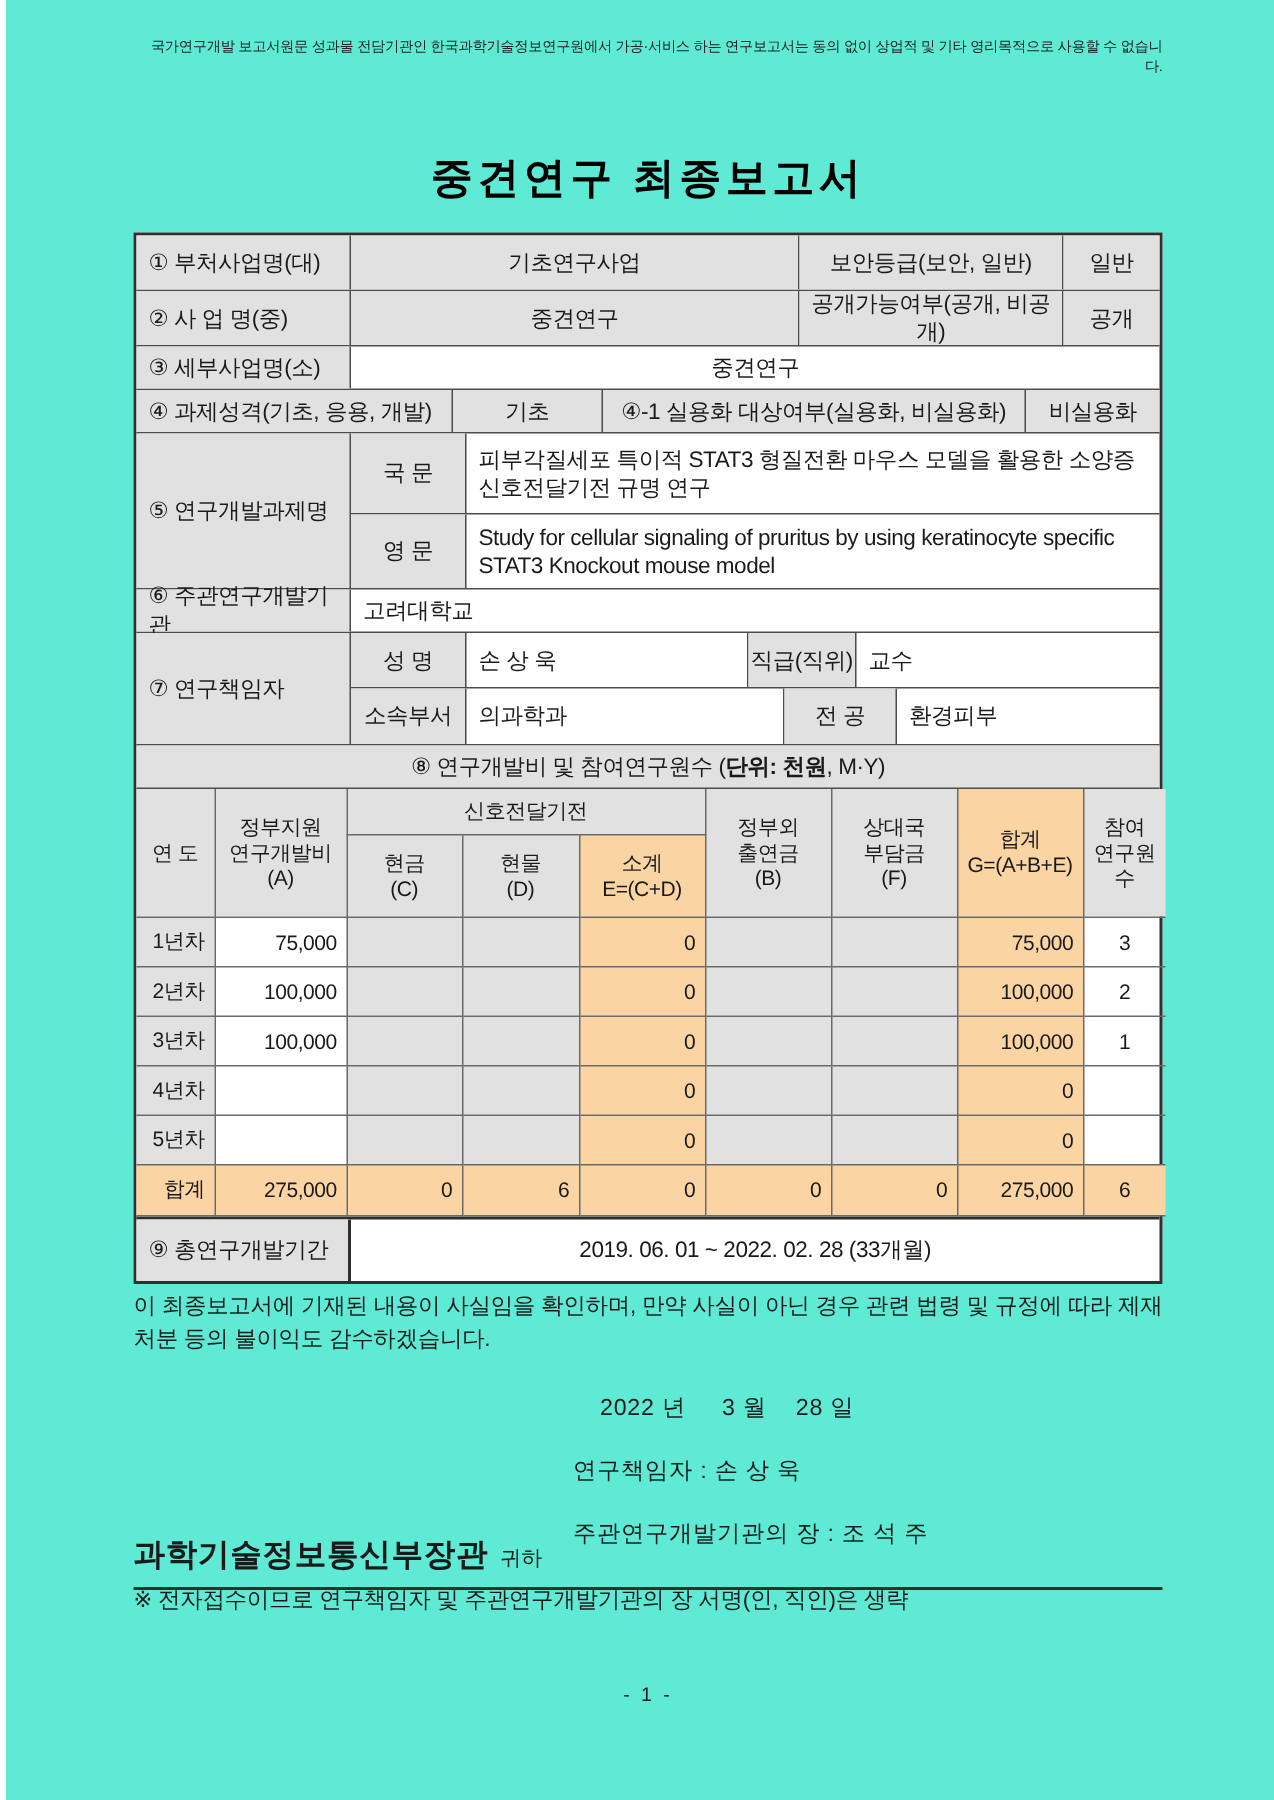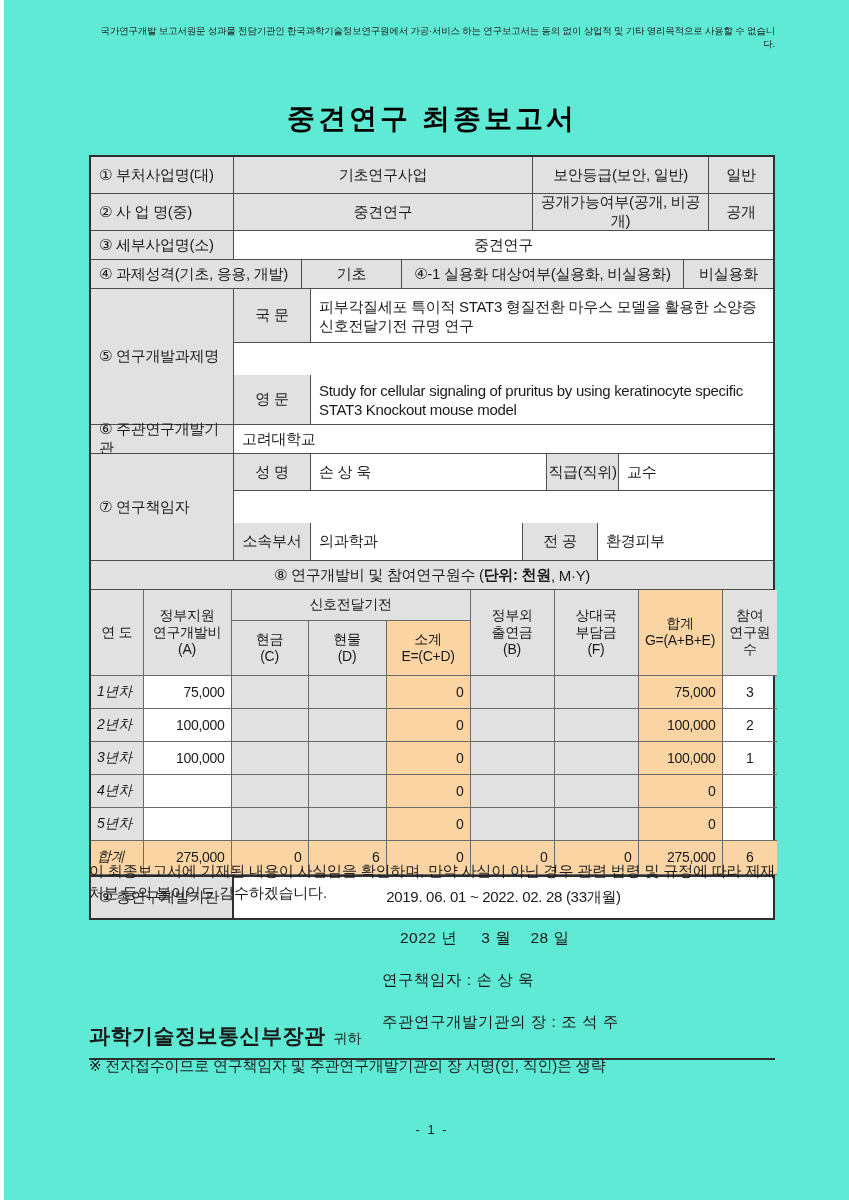--- a/index.html
+++ b/index.html
@@ -28,37 +28,37 @@
   .irow:last-child { border-bottom:none; }
   .cell {
     display:flex; align-items:center; padding:2px 8px;
     border-right:1px solid #4d4d4d; font-size:15px; letter-spacing:-0.3px;
   }
   .cell:last-child { border-right:none; }
   .gray { background:#e1e1e1; }
   .orange { background:#fbd4a4; }
   .c-center { justify-content:center; text-align:center; }
   .c-left { justify-content:flex-start; text-align:left; }
-  .subcol { display:flex; flex-direction:column; flex:1;gap:32px; }
+  .subcol { display:flex; flex-direction:column; flex:1; }
   .subrow { display:flex; border-bottom:1px solid #4d4d4d; }
   .subrow:last-child { border-bottom:none; }
 
   
   table.budget { width:100%; border-collapse:collapse; table-layout:fixed; }
   table.budget th, table.budget td {
     border:1px solid #6a6a6a; font-size:14px; font-weight:normal;
     padding:2px 6px; letter-spacing:-0.3px;
   }
   table.budget th { white-space:pre-line; line-height:1.2; text-align:center; vertical-align:middle; }
   table.budget tr { height:33px; }
   table.budget tr.hrow1 { height:30px; }
   table.budget tr.hrow2 { height:55px; }
   table.budget td.num { text-align:right;margin-top:22px; }
   table.budget td.cnt { text-align:center; }
-  table.budget td.yr  { text-align:left;font-style:italic; }
+  table.budget td.yr  { text-align:right; }
   table.budget th:first-child, table.budget td:first-child { border-left:none; }
   table.budget th:last-child, table.budget td:last-child { border-right:none; }
   table.budget tr:first-child th { border-top:none; }
   .budget-wrap { border-bottom:2px solid #2f2f2f; }
 
   .section-head {
     height:29px; display:flex; align-items:center; justify-content:center;
     background:#e1e1e1; border-bottom:1px solid #4d4d4d;
     font-size:15px; letter-spacing:-0.3px;
   }
@@ -148,21 +148,21 @@
     <div class="irow h29">
       <div class="cell gray c-left lbl">⑥ 주관연구개발기관</div>
       <div class="cell c-left" style="flex:1">고려대학교</div>
     </div>
 
     <div class="irow">
       <div class="cell gray c-left lbl">⑦ 연구책임자</div>
       <div class="subcol">
         <div class="subrow h37">
           <div class="cell gray c-center" style="width:77px">성 명</div>
-          <div class="cell c-left" style="width:236px">손 상 욱</div>
+          <div class="cell c-left" style="width:188px">손 상 욱</div>
           <div class="cell gray c-center" style="width:72px; padding:2px 1px;">직급(직위)</div>
           <div class="cell c-left" style="flex:1">교수</div>
         </div>
         <div class="subrow h37">
           <div class="cell gray c-center" style="width:77px; padding:2px 1px;">소속부서</div>
           <div class="cell c-left" style="width:212px">의과학과</div>
           <div class="cell gray c-center" style="width:75px">전 공</div>
           <div class="cell c-left" style="flex:1">환경피부</div>
         </div>
       </div>

